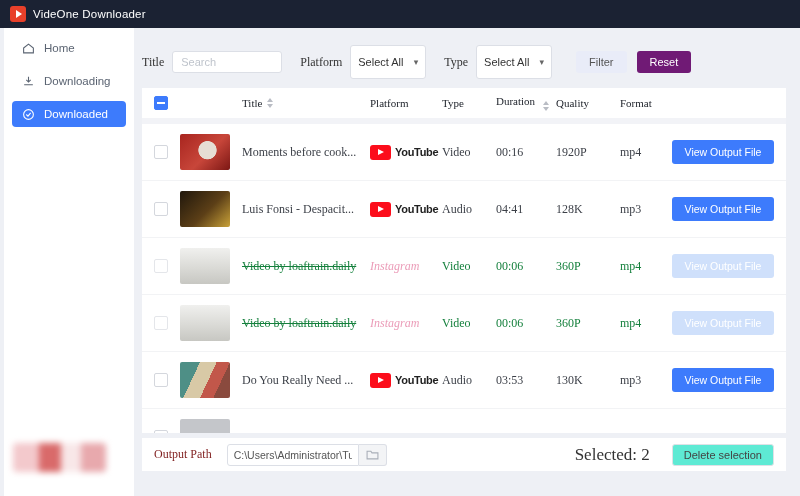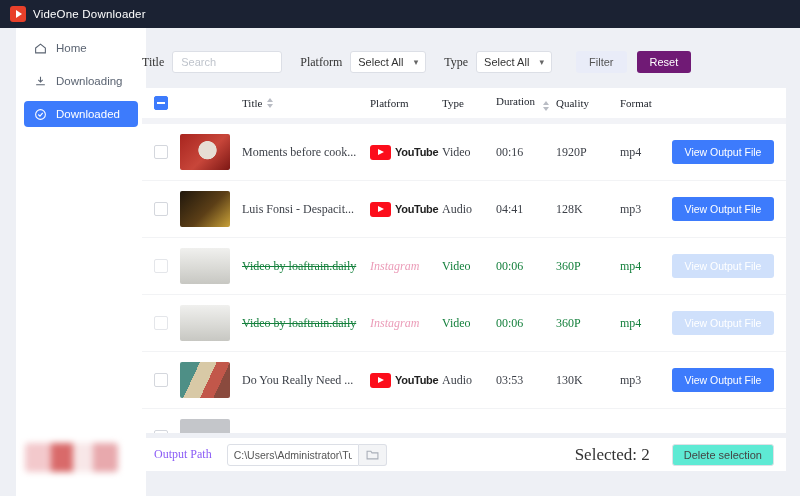--- a/index.html
+++ b/index.html
@@ -16,42 +16,42 @@
   .app-title { font-size:11.5px; font-weight:normal; letter-spacing:.2px; }
   .tb-right { margin-left:auto; display:flex; align-items:center; gap:14px; }
   .buy-btn { background:linear-gradient(90deg,#fa6a41,#f5472e); height:19px; padding:0 10px;
              border-radius:3px; font-size:11px; color:#fff; display:flex; align-items:center; gap:5px; cursor:pointer; }
   .menu-glyph { font-size:15px; line-height:1; cursor:pointer; }
   .win-min { font-size:12px; cursor:pointer; }
   .win-max { width:9px; height:9px; border:1.4px solid #fff; display:inline-block; cursor:pointer; }
   .win-close { font-size:15px; line-height:1; cursor:pointer; }
 
   
-  .sidebar { position:absolute; top:28px; left:16px; width:130px; bottom:0; background:#fff; }
+  .sidebar { position:absolute; top:28px; left:4px; width:130px; bottom:0; background:#fff; }
   .side-item { display:flex; align-items:center; gap:9px; height:26px; margin:7px 8px; padding:0 10px;
                font-size:11.5px; color:#5b6472; border-radius:4px; cursor:pointer; }
   .side-item svg { width:13px; height:13px; flex:none; }
   .side-item.active { background:#3d7bfc; color:#fff; }
 
   .blur-box { position:absolute; left:9px; bottom:24px; width:93px; height:29px; border-radius:4px;
               overflow:hidden; display:flex; filter:blur(3px); }
   .blur-box span { height:100%; }
   .b1 { width:26px; background:#f3c9cc; }
   .b2 { width:22px; background:#d96a6a; }
   .b3 { width:20px; background:#f8e7e8; }
   .b4 { width:25px; background:#e8a9ad; }
 
   
   .filterbar { position:absolute; left:142px; top:50px; width:644px; height:24px;
                display:flex; align-items:center; font-size:12px; color:#333; }
   .f-label { margin-right:8px; }
   .search { width:110px; height:22px; border:1px solid #dcdfe6; border-radius:3px; padding:0 8px;
             font-size:11px; color:#333; outline:none; background:#fff; margin-right:18px; }
   .search::placeholder { color:#bfc4cc; }
-  .dropdown { width:76px; height:22px; border:1px solid #dcdfe6; border-radius:3px; background:#fff;
+  .dropdown { width:76px; height:34px; border:1px solid #dcdfe6; border-radius:3px; background:#fff;
               display:flex; align-items:center; justify-content:space-between; padding:0 7px;
               font-size:11px; color:#333; cursor:pointer; margin-right:18px; }
   .dd-chev { font-size:9px; color:#666; }
   .btn-filter { height:22px; padding:0 13px; background:#e9ecf8; color:#555; border:none;
                 border-radius:3px; font-size:11px; cursor:pointer; margin-left:6px; font-family:"Liberation Sans",sans-serif; }
   .btn-reset { height:22px; padding:0 13px; background:#701a75; color:#fff; border:none;
                border-radius:3px; font-size:11px; cursor:pointer; margin-left:10px; font-family:"Liberation Sans",sans-serif; }
 
   
   .table-card { position:absolute; left:142px; top:88px; width:644px; height:345px; background:#fff; overflow:hidden; }
@@ -92,21 +92,21 @@
   .view-btn.disabled { background:#cfe0fb; cursor:default; }
 
   .trow.disabled .ttl { color:#c9ccd2; text-decoration:line-through; }
   .trow.disabled .c { color:#15803d; }
   .trow.disabled .ig-word { color:#eb9cb8; }
   .trow.disabled .cb { border-color:#e4e6ea; }
 
   
   .footer-card { position:absolute; left:142px; top:438px; width:644px; height:33px; background:#fff;
                  display:flex; align-items:center; padding:0 12px; }
-  .fp-label { font-size:12px; color:#8b5cf6; margin-right:15px; }
+  .fp-label { font-size:12px; color:#7f1d1d; margin-right:15px; }
   .path-input { width:132px; height:22px; border:1px solid #dcdfe6; border-radius:3px 0 0 3px;
                 padding:0 6px; font-size:10.5px; color:#555; outline:none; }
   .folder-btn { width:28px; height:22px; background:#f3f4f6; border:1px solid #dcdfe6; border-left:none;
                 border-radius:0 3px 3px 0; display:flex; align-items:center; justify-content:center; cursor:pointer; }
   .f-spacer { flex:1; }
   .selected-txt { font-size:17px; color:#333; margin-right:22px; }
   .btn-delete { height:22px; padding:0 11px; background:#5eead4; border:1px solid #dfe1e6; border-radius:3px;
                 font-size:11px; color:#444; cursor:pointer; font-family:"Liberation Sans",sans-serif; }
 </style>
 </head>

